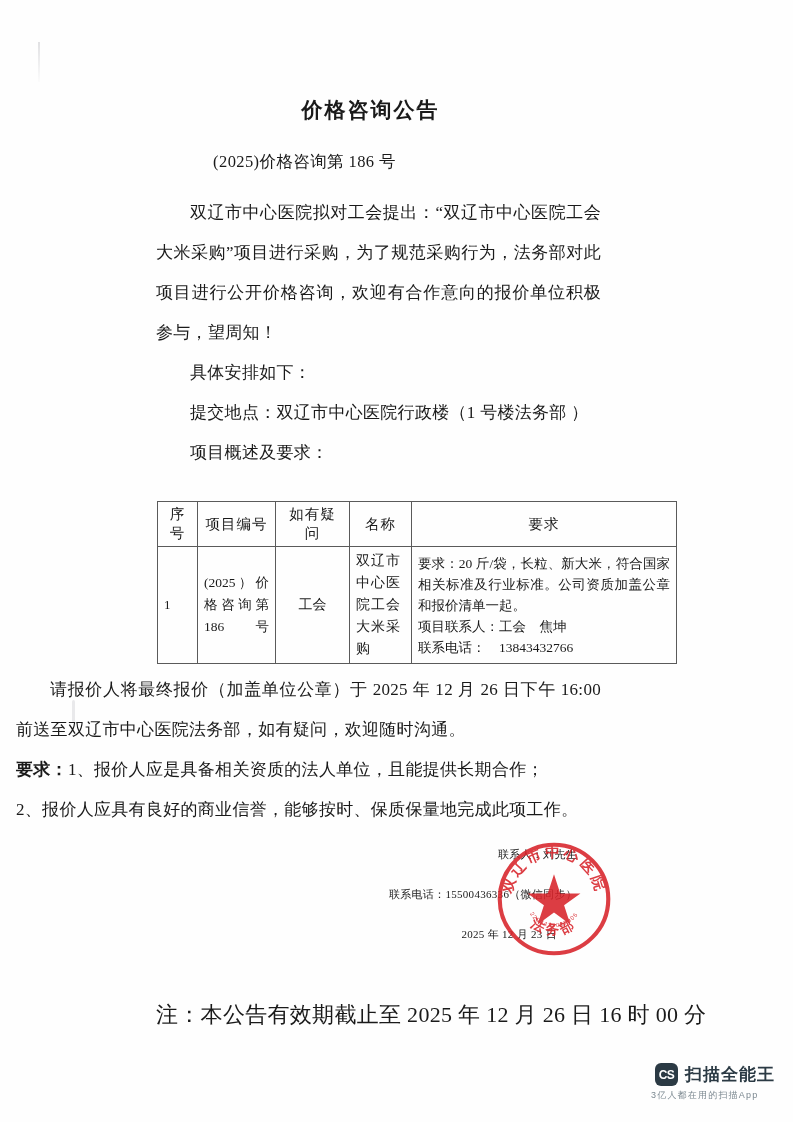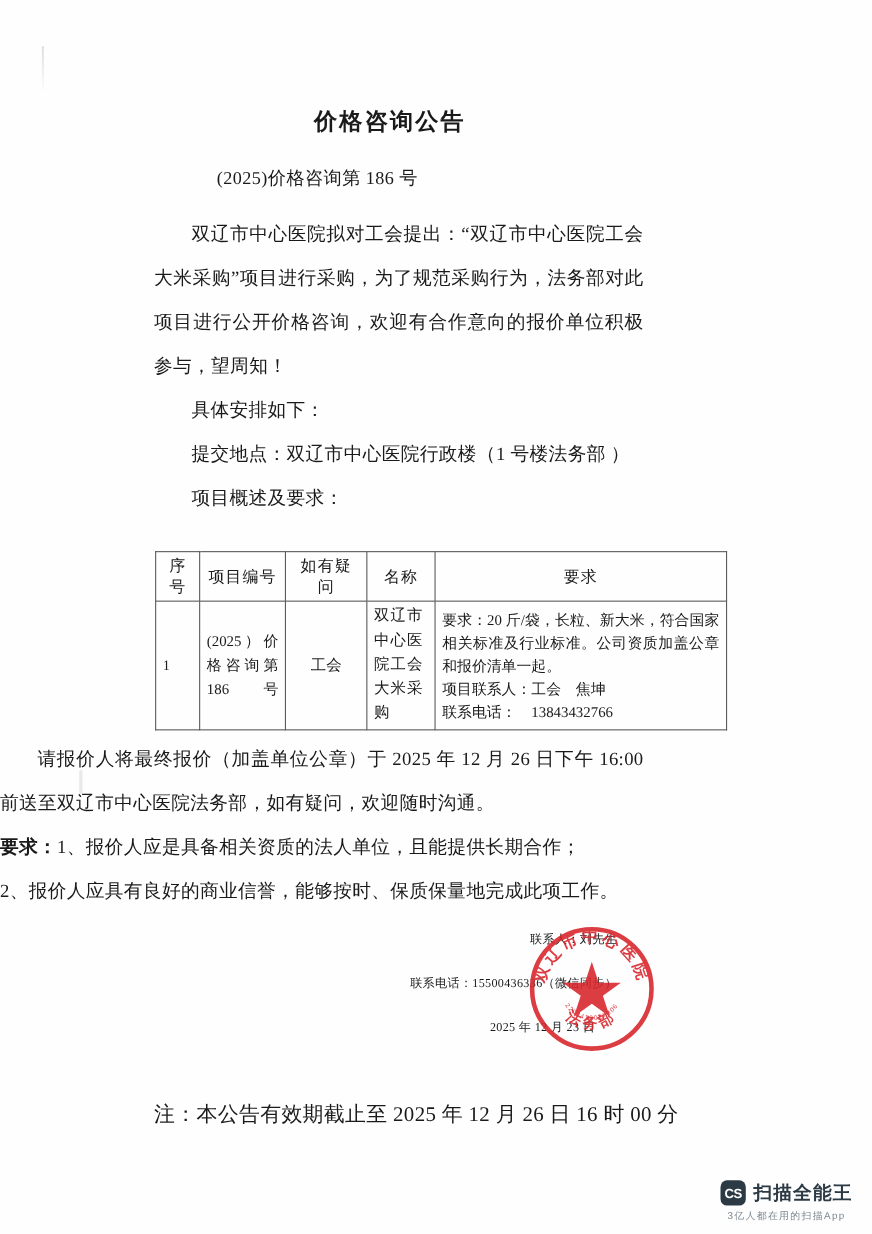--- a/index.html
+++ b/index.html
@@ -36,21 +36,21 @@
     left: 72px;
     top: 700px;
     width: 3px;
     height: 22px;
     background: rgba(140,140,150,0.18);
     border-radius: 2px;
   }
 
   .doc {
     position: absolute;
-    left: 0;
+    left: 16px;
     top: 0;
     width: 709px;
   }
 
   .title {
     text-align: center;
     font-size: 21px;
     font-weight: bold;
     letter-spacing: 2px;
     margin-top: 96px;
@@ -178,30 +178,29 @@
     width: 118px;
     height: 118px;
     z-index: 5;
     pointer-events: none;
     opacity: 0.88;
   }
 
   .footnote {
     padding-left: 140px;
     margin-top: 16px;
-    font-size: 19px;
+    font-size: 22px;
     letter-spacing: 0.3px;
   }
 
   
   .cam {
     position: absolute;
     right: 14px;
-    bottom: 10px;
-    text-align: center;
+    bottom: 20px;
     width: 128px;
   }
   .cam-row {
     display: flex;
     align-items: center;
     justify-content: center;
     gap: 7px;
   }
   .cam-badge {
     width: 23px;

